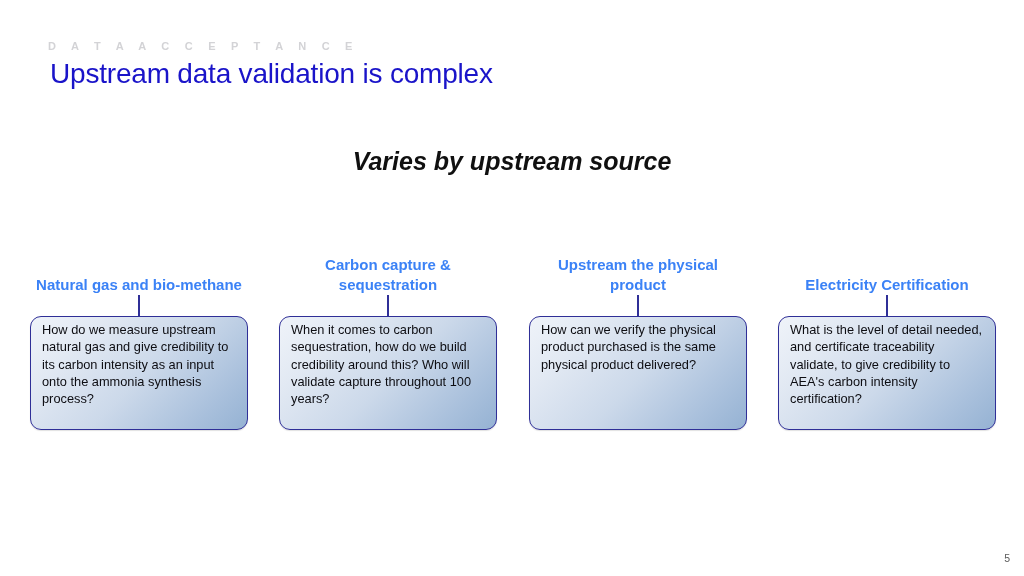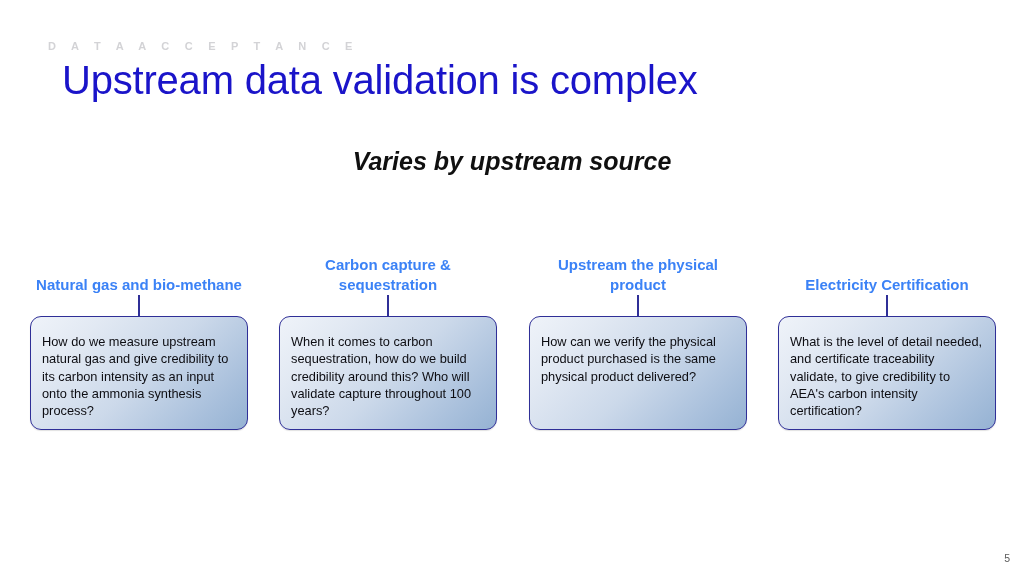--- a/index.html
+++ b/index.html
@@ -21,23 +21,23 @@
     left: 48px;
     top: 40px;
     font-size: 11px;
     font-weight: 700;
     letter-spacing: 6.2px;
     color: #d3d3d6;
     white-space: nowrap;
   }
   .slide-title {
     position: absolute;
-    left: 62px;
+    left: 50px;
     top: 58px;
-    font-size: 40px;
+    font-size: 28px;
     font-weight: 400;
     color: #1a14c9;
     white-space: nowrap;
     letter-spacing: -0.2px;
   }
 
   
   .subtitle {
     position: absolute;
     left: 0;
@@ -107,21 +107,21 @@
     box-sizing: border-box;
     border: 1.6px solid #2f2f97;
     border-radius: 11px;
     background: linear-gradient(135deg,
                 #eff3f9 0%,
                 #e2e9f3 22%,
                 #ccd9ea 52%,
                 #a9c0dc 82%,
                 #95b2d3 100%);
     box-shadow: 0 1px 1px rgba(0,0,0,0.12);
-    padding: 16px 11px 10px 11px;
+    padding: 4px 11px 10px 11px;
     overflow: hidden;
   }
   .card-text {
     font-size: 12.8px;
     line-height: 1.35;
     color: #0d0d12;
     white-space: pre-line;
   }
 
   

